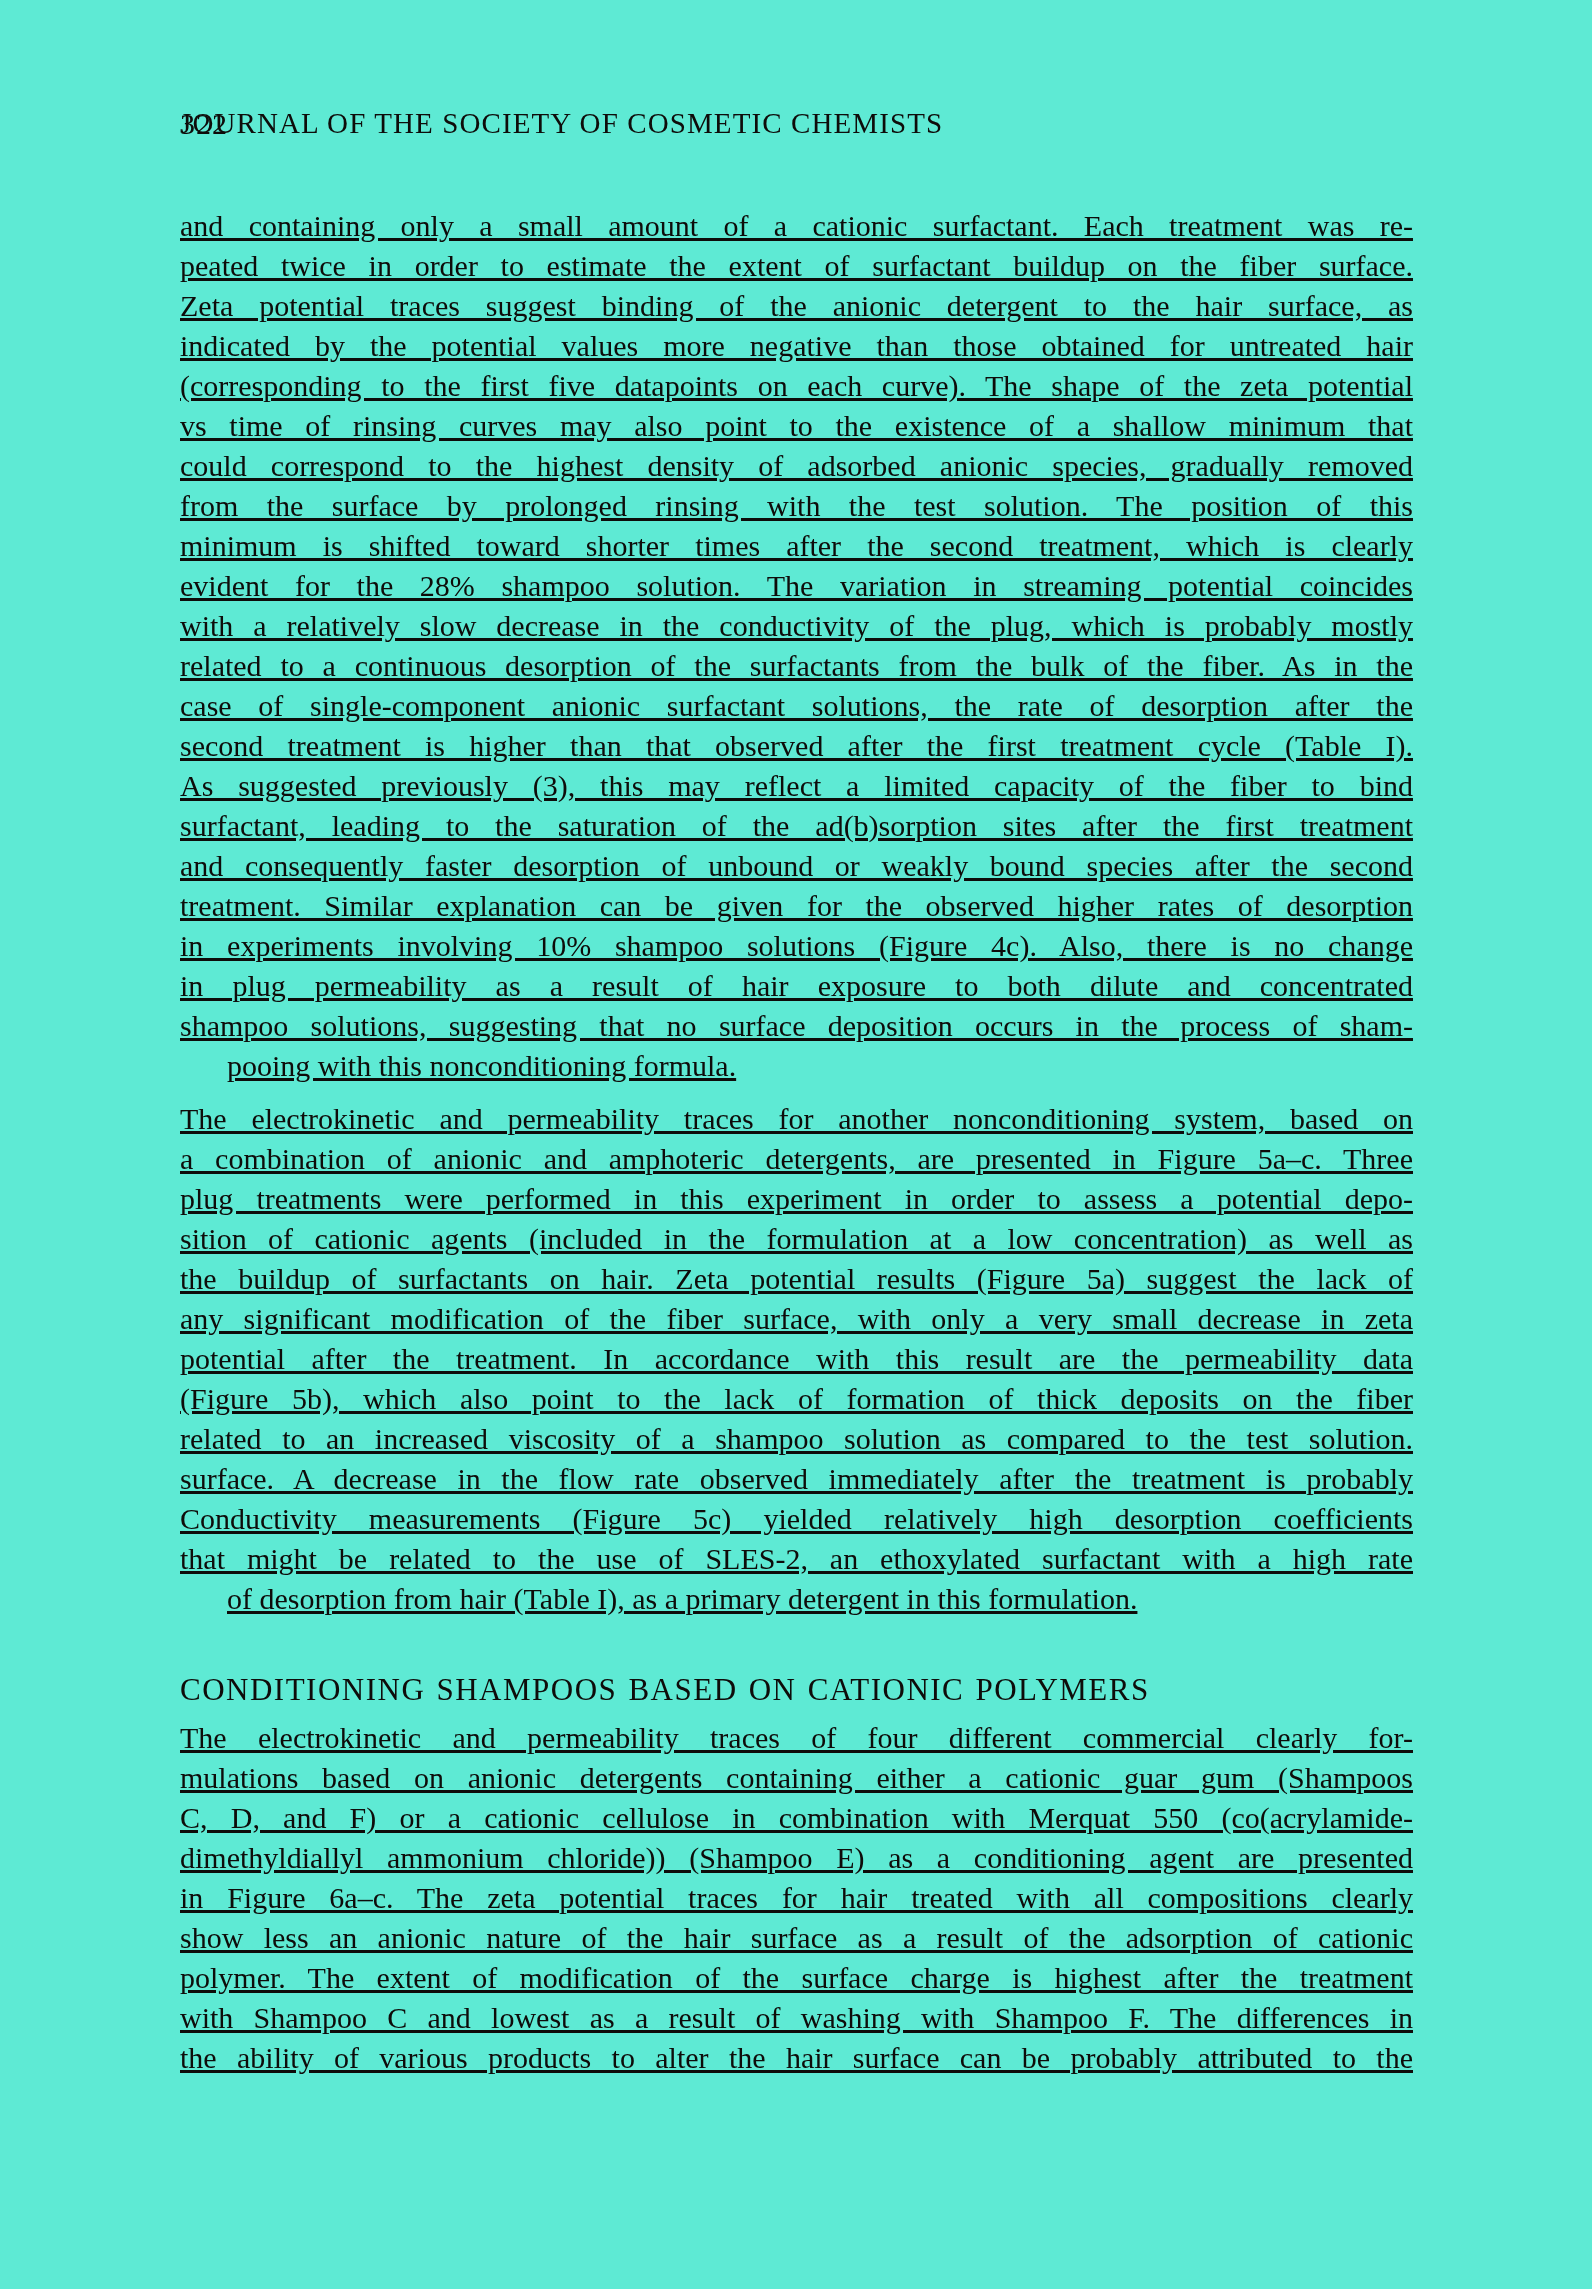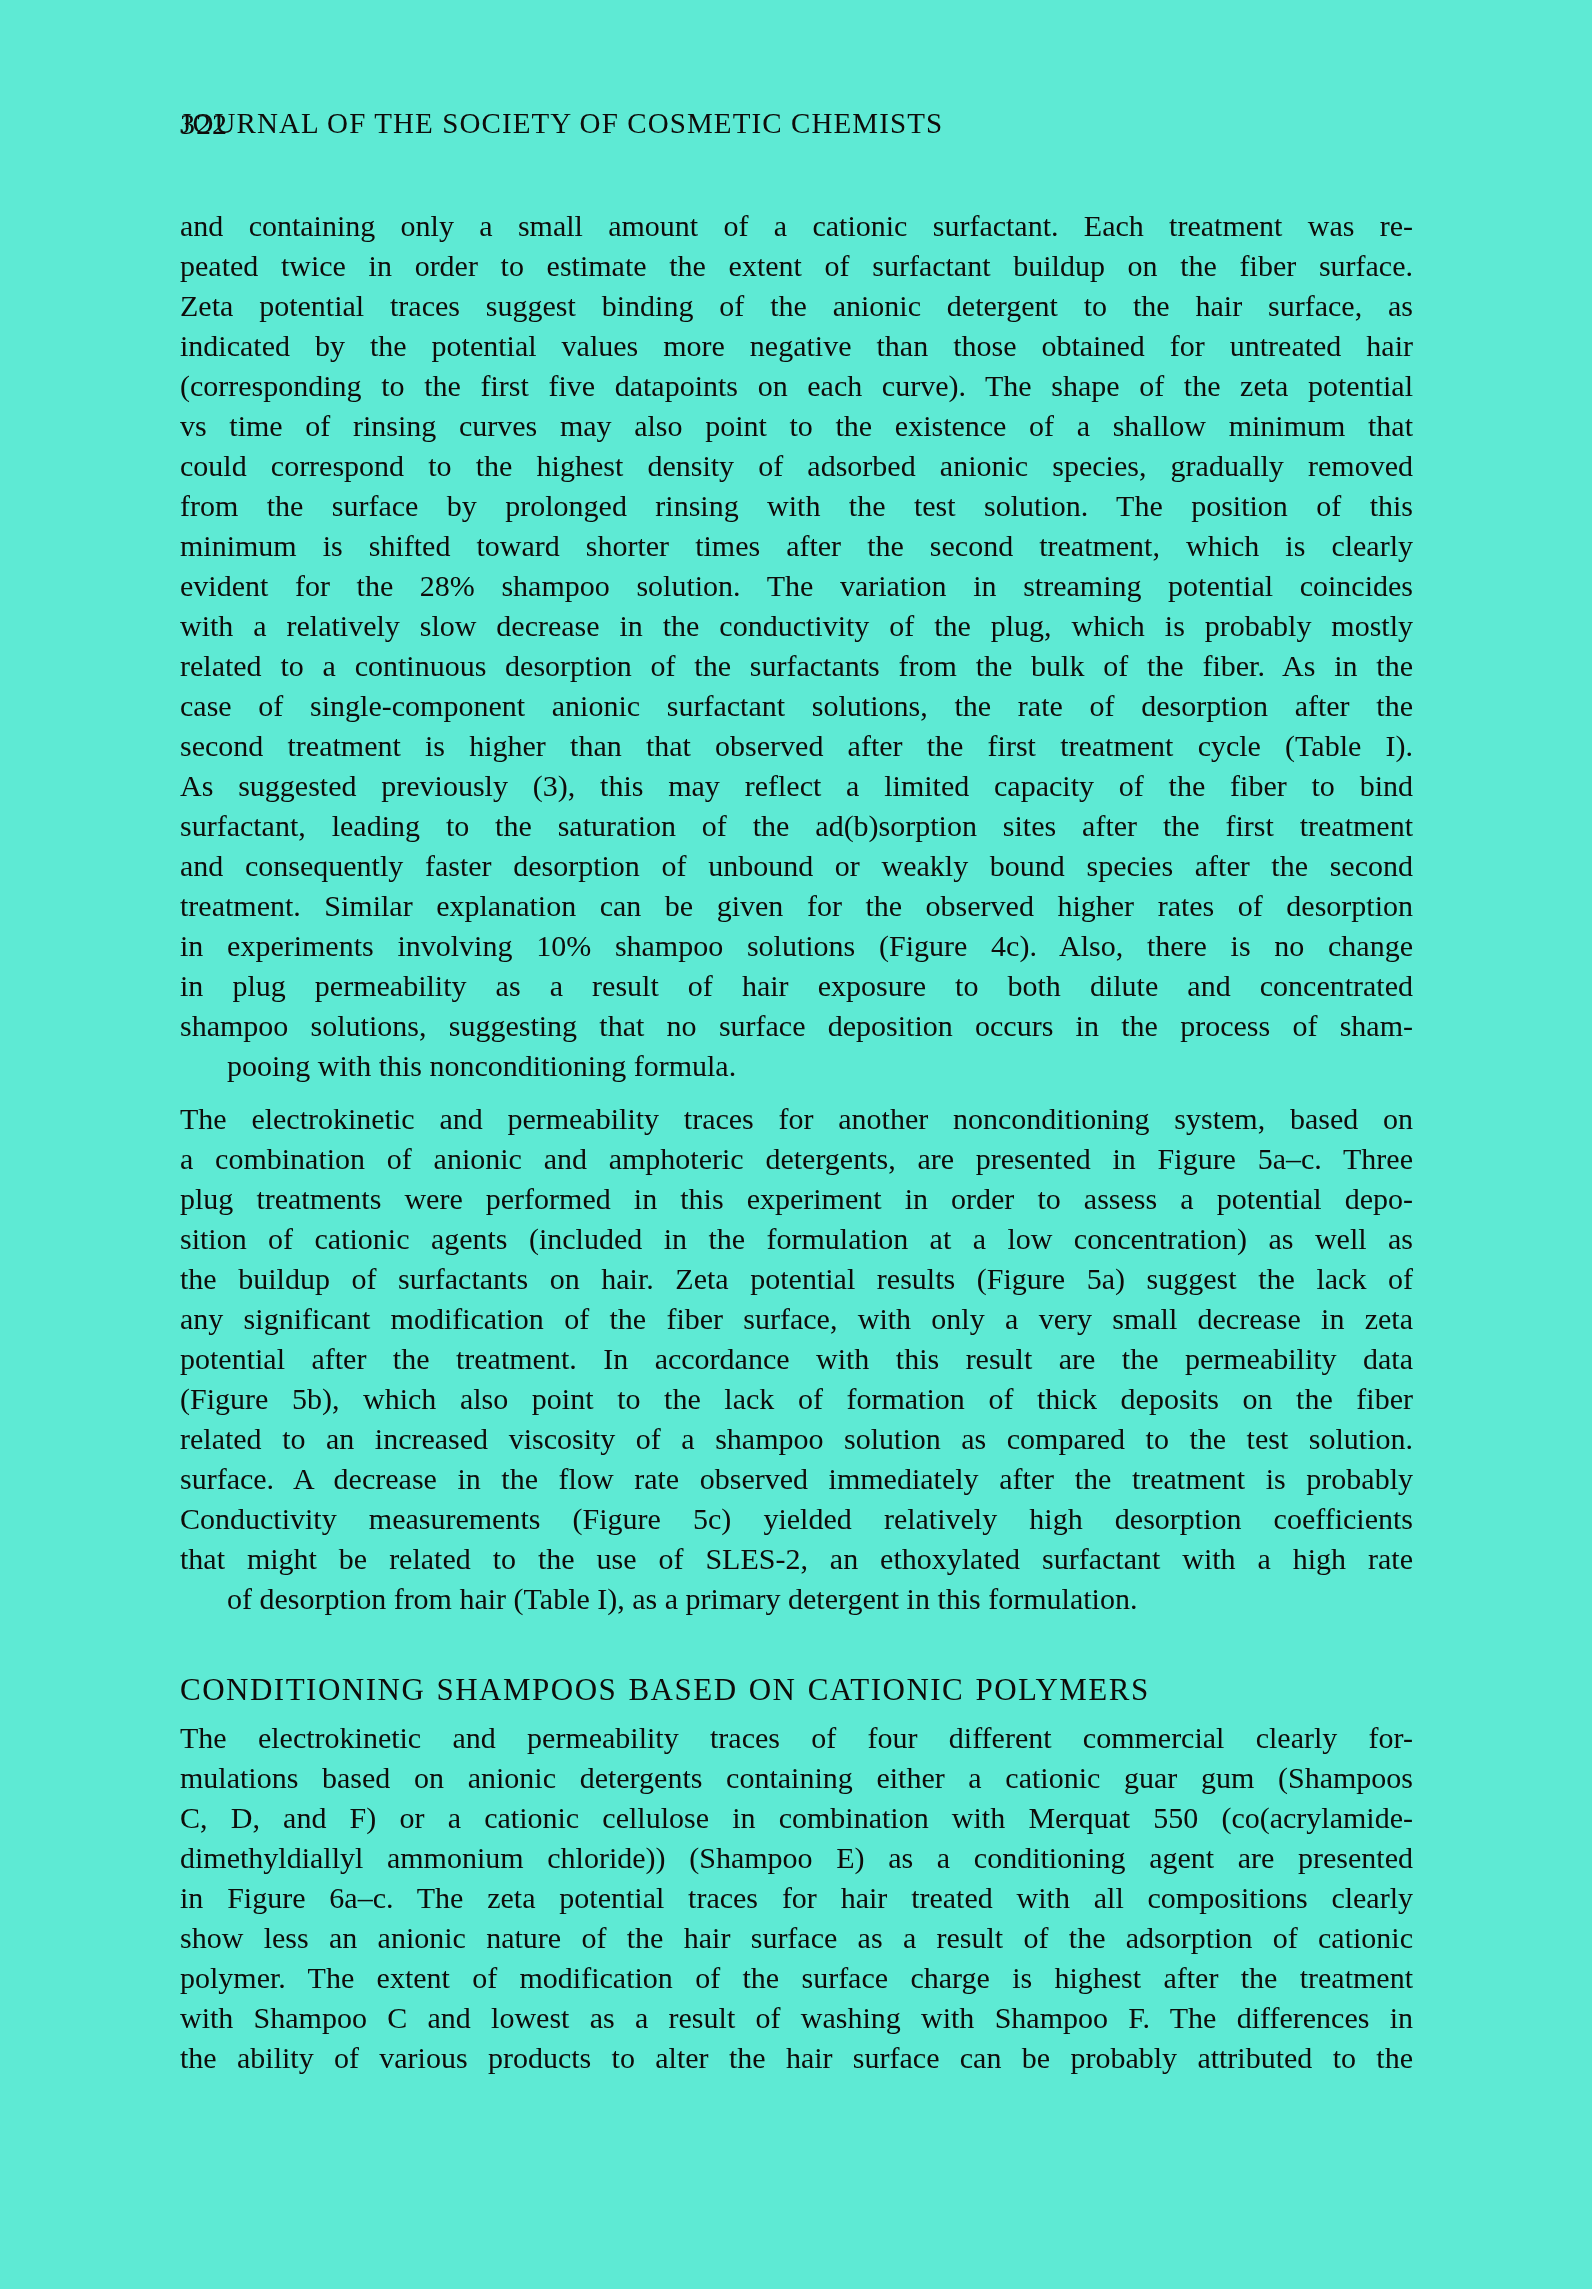--- a/index.html
+++ b/index.html
@@ -49,20 +49,21 @@
     width: 1233px;
     font-size: 30px;
     line-height: 40px;
   }
   .para { margin: 0; padding: 0; }
   .para + .para { margin-top: 13.4px; }
   .line {
     text-align: justify;
     text-align-last: justify;
     white-space: normal;
+    text-decoration: underline;
   }
   .line-end {
     text-align-last: left;
     margin-left: 47px;
   }
   .section-heading {
     margin: 52px 0 9px 0;
     font-size: 31px;
     font-weight: 400;
     letter-spacing: 1.5px;

